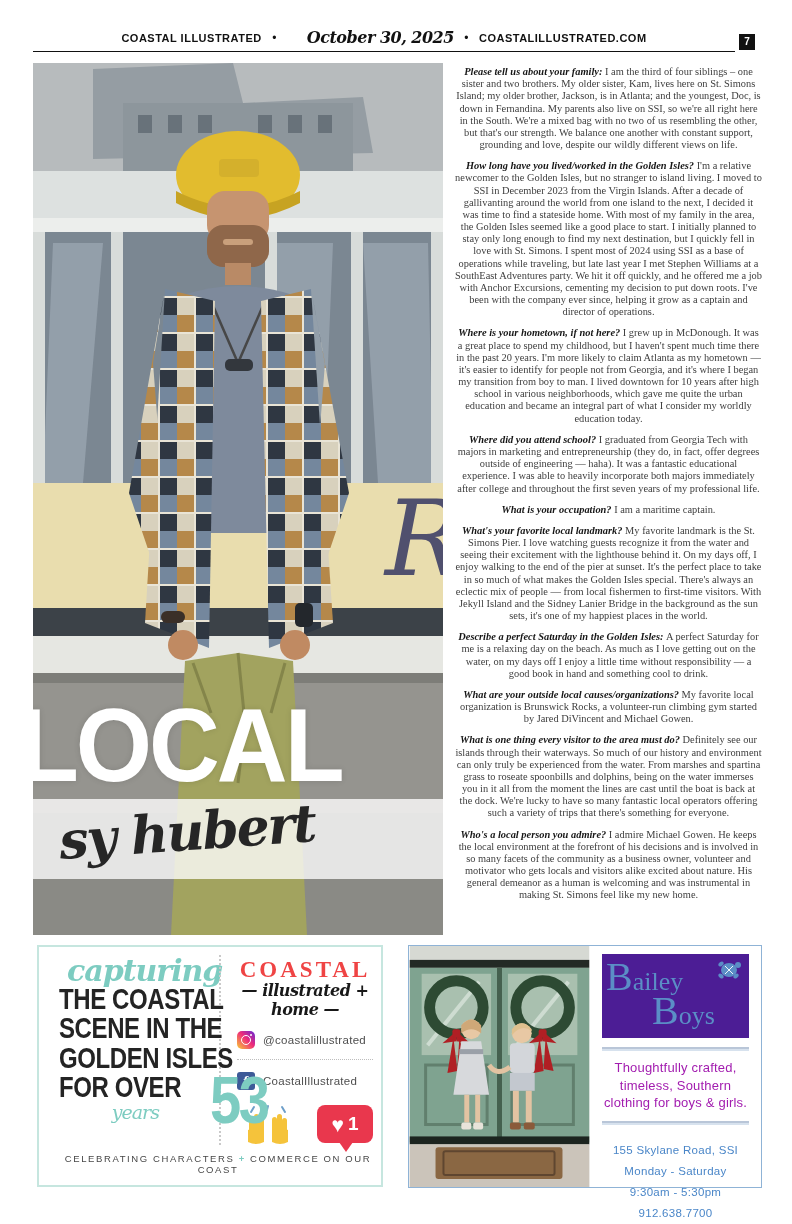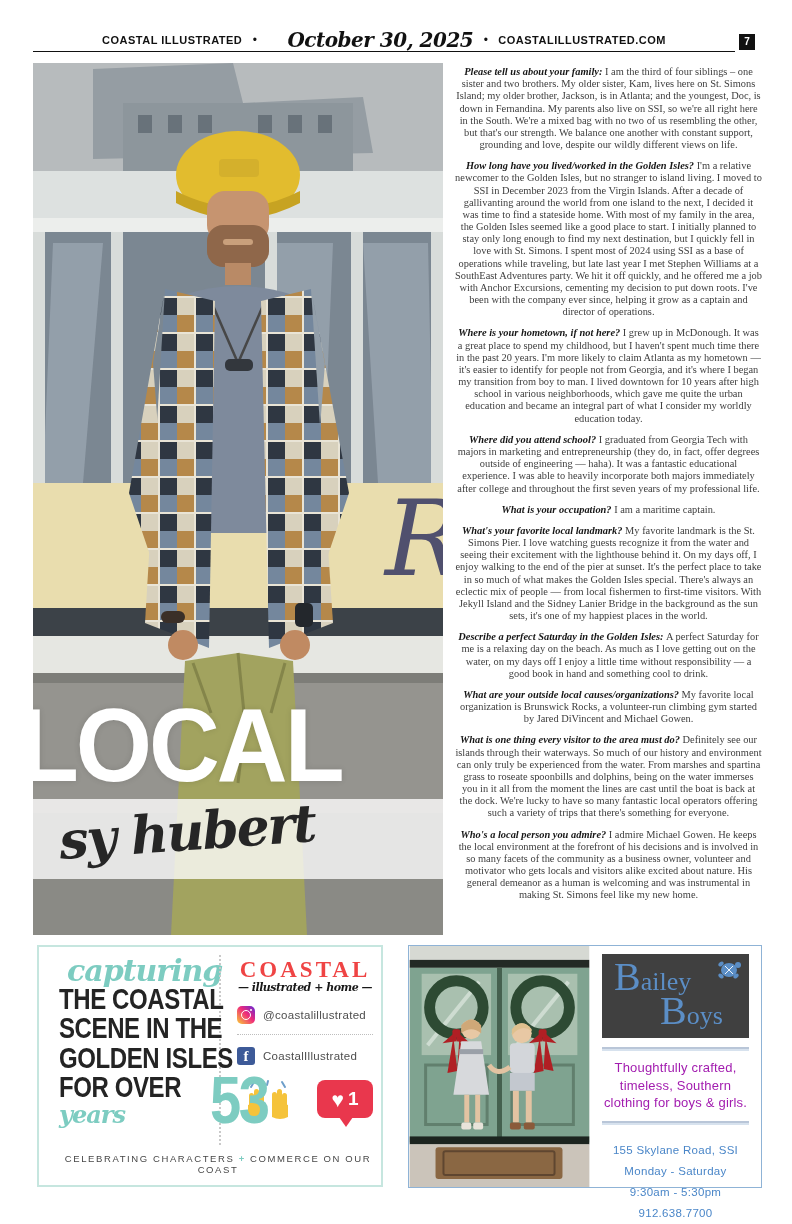--- a/index.html
+++ b/index.html
@@ -11,21 +11,21 @@
     font-family:"Liberation Sans",sans-serif;}
   .page{position:relative;width:792px;height:1224px;background:#fff;}
 
   
   .header{position:absolute;top:28px;left:33px;width:702px;text-align:center;
     border-bottom:1.5px solid #111;padding-bottom:4px;height:24px;}
   .header .brand,.header .site{font-weight:bold;font-size:11px;letter-spacing:.5px;
     color:#111;vertical-align:middle;}
   .header .sep{font-size:12px;color:#111;margin:0 6px;vertical-align:middle;}
   .header .date{font-family:"DejaVu Serif",serif;font-style:italic;font-weight:bold;
-    font-size:20px;color:#111;vertical-align:middle;letter-spacing:-.5px;margin-left:20px;}
+    font-size:16px;color:#111;vertical-align:middle;letter-spacing:-.5px;margin-left:20px;}
   .pagenum{position:absolute;top:34px;right:37px;width:16px;height:16px;background:#111;
     color:#fff;font-size:10px;font-weight:bold;text-align:center;line-height:16px;}
 
   
   .photo{position:absolute;left:33px;top:63px;width:410px;height:872px;overflow:hidden;
     background:#b9bdbf;}
   .photo svg{position:absolute;left:0;top:0;}
   .byline{position:absolute;left:0;top:8px;background:rgba(18,18,18,.93);color:#e9e9e9;
     padding:9px 14px;font-size:13px;line-height:1.45;}
   .local{position:absolute;left:-14px;top:630px;color:#fff;font-weight:800;
@@ -48,29 +48,29 @@
     border:2px solid #c6e6df;background:#fff;display:flex;flex-direction:column;}
   .ad1-row{display:flex;flex:1;padding:8px 12px 0 20px;}
   .ad1-left{width:158px;padding-top:2px;}
   .cap-script{font-family:"DejaVu Serif",serif;font-style:italic;font-weight:bold;
     font-size:30px;color:var(--teal);letter-spacing:-1px;margin-left:8px;line-height:.9;}
   .head-line{font-size:30px;font-weight:800;color:#242424;line-height:.98;
     letter-spacing:-.5px;transform:scaleX(.8);transform-origin:left;white-space:nowrap;}
   .forover-row{display:flex;align-items:flex-start;}
   .num53{font-size:66px;font-weight:800;color:var(--teal);line-height:.85;
     letter-spacing:-3px;transform:scaleX(.85);transform-origin:left;margin-left:-2px;}
-  .years-script{font-family:"DejaVu Serif",serif;font-style:italic;font-weight:bold;
-    font-size:24px;color:var(--teal);letter-spacing:-1px;line-height:.9;margin-top:2px;}
+  .years-script{font-family:"DejaVu Serif",serif;font-style:italic;font-weight:normal;
+    font-size:19px;color:var(--teal);letter-spacing:-1px;line-height:.9;margin-top:2px;text-align:center;}
   .ad1-right{flex:1;border-left:2px dotted #c9c9c9;padding-left:16px;margin-left:2px;
     display:flex;flex-direction:column;}
   .coastal-logo{text-align:center;margin-top:2px;}
   .coastal-word{font-family:"Liberation Serif",serif;font-weight:bold;font-size:23px;
     letter-spacing:3px;color:#ef4444;}
   .coastal-sub{font-family:"DejaVu Serif",serif;font-style:italic;font-weight:bold;
-    font-size:11px;color:#181818;margin-top:-2px;letter-spacing:-.5px;}
+    font-size:16px;color:#181818;margin-top:-2px;letter-spacing:-.5px;}
   .social-row{display:flex;align-items:center;margin-top:12px;}
   .ig-icon{width:18px;height:18px;border-radius:5px;position:relative;flex:none;
     background:linear-gradient(45deg,#f9ce34,#ee2a7b 55%,#6228d7);}
   .ig-icon::before{content:"";position:absolute;left:4px;top:4px;width:8px;height:8px;
     border:1.6px solid #fff;border-radius:50%;}
   .ig-icon::after{content:"";position:absolute;right:3px;top:3px;width:2px;height:2px;
     background:#fff;border-radius:50%;}
   .fb-icon{width:18px;height:18px;border-radius:3px;background:var(--fb);color:#fff;
     font-family:"Liberation Serif",serif;font-weight:bold;font-size:15px;text-align:center;
     line-height:18px;flex:none;}
@@ -86,21 +86,21 @@
   .like-count{font-size:19px;font-weight:bold;margin-left:4px;}
   .ad1-footer{text-align:center;font-size:9.5px;letter-spacing:1.6px;color:#474747;
     padding:8px 0 10px 16px;}
   .ad1-footer .plus{color:var(--teal);font-weight:bold;}
 
   
   .ad2{position:absolute;left:408px;top:945px;width:354px;height:243px;
     border:1.5px solid #8fb3d6;background:#fff;display:flex;}
   .ad2-photo{width:181px;height:100%;flex:none;}
   .ad2-right{flex:1;padding:8px 12px;display:flex;flex-direction:column;align-items:center;}
-  .bailey-logo{background:#404040;width:100%;padding:4px 8px 8px 12px;position:relative;
+  .bailey-logo{background:#4c1d95;width:100%;padding:4px 8px 8px 4px;position:relative;
     color:var(--bailey);font-family:"Liberation Serif",serif;}
   .bailey-line{font-size:26px;line-height:.95;}
   .bailey-line::first-letter{font-size:40px;}
   .bailey-line.l2{margin-left:46px;margin-top:-4px;}
   .turtle{position:absolute;right:6px;top:4px;}
   .drule{width:100%;border-top:2px solid #b9c6d8;border-bottom:2px solid #d7e2ee;
     height:5px;margin-top:9px;}
   .tagline{font-size:13px;color:#a21caf;text-align:center;line-height:1.35;margin-top:8px;
     letter-spacing:.2px;}
   .bailey-details{margin-top:10px;text-align:center;}

